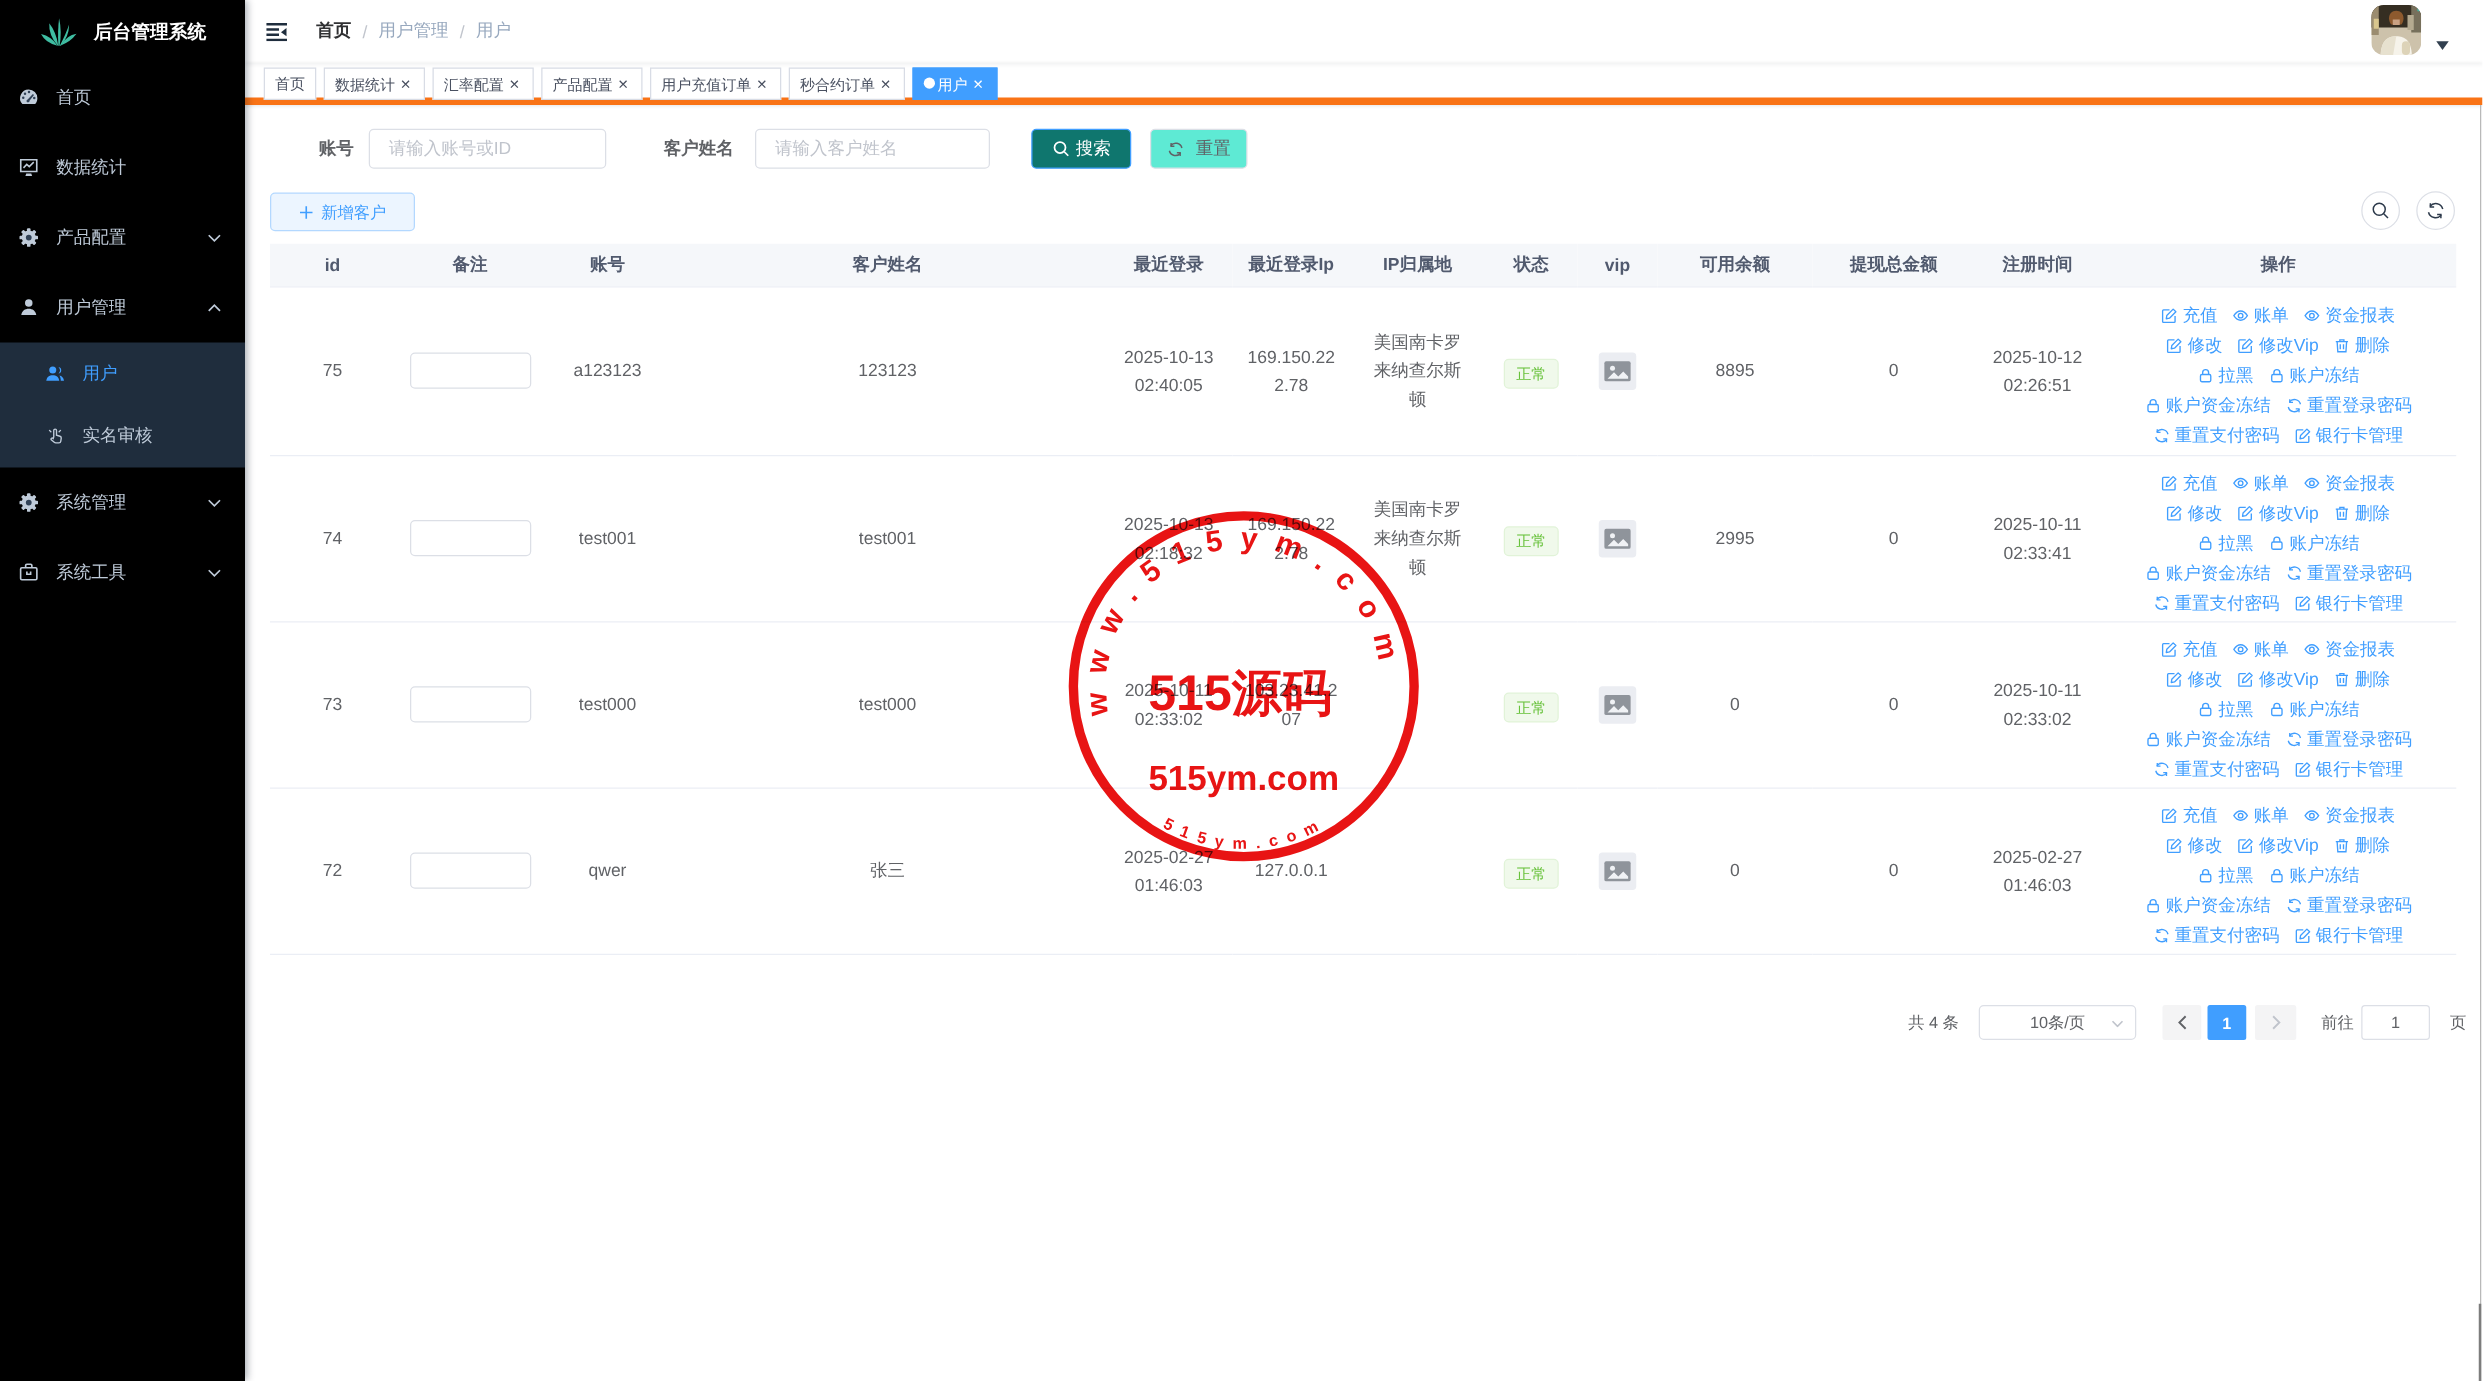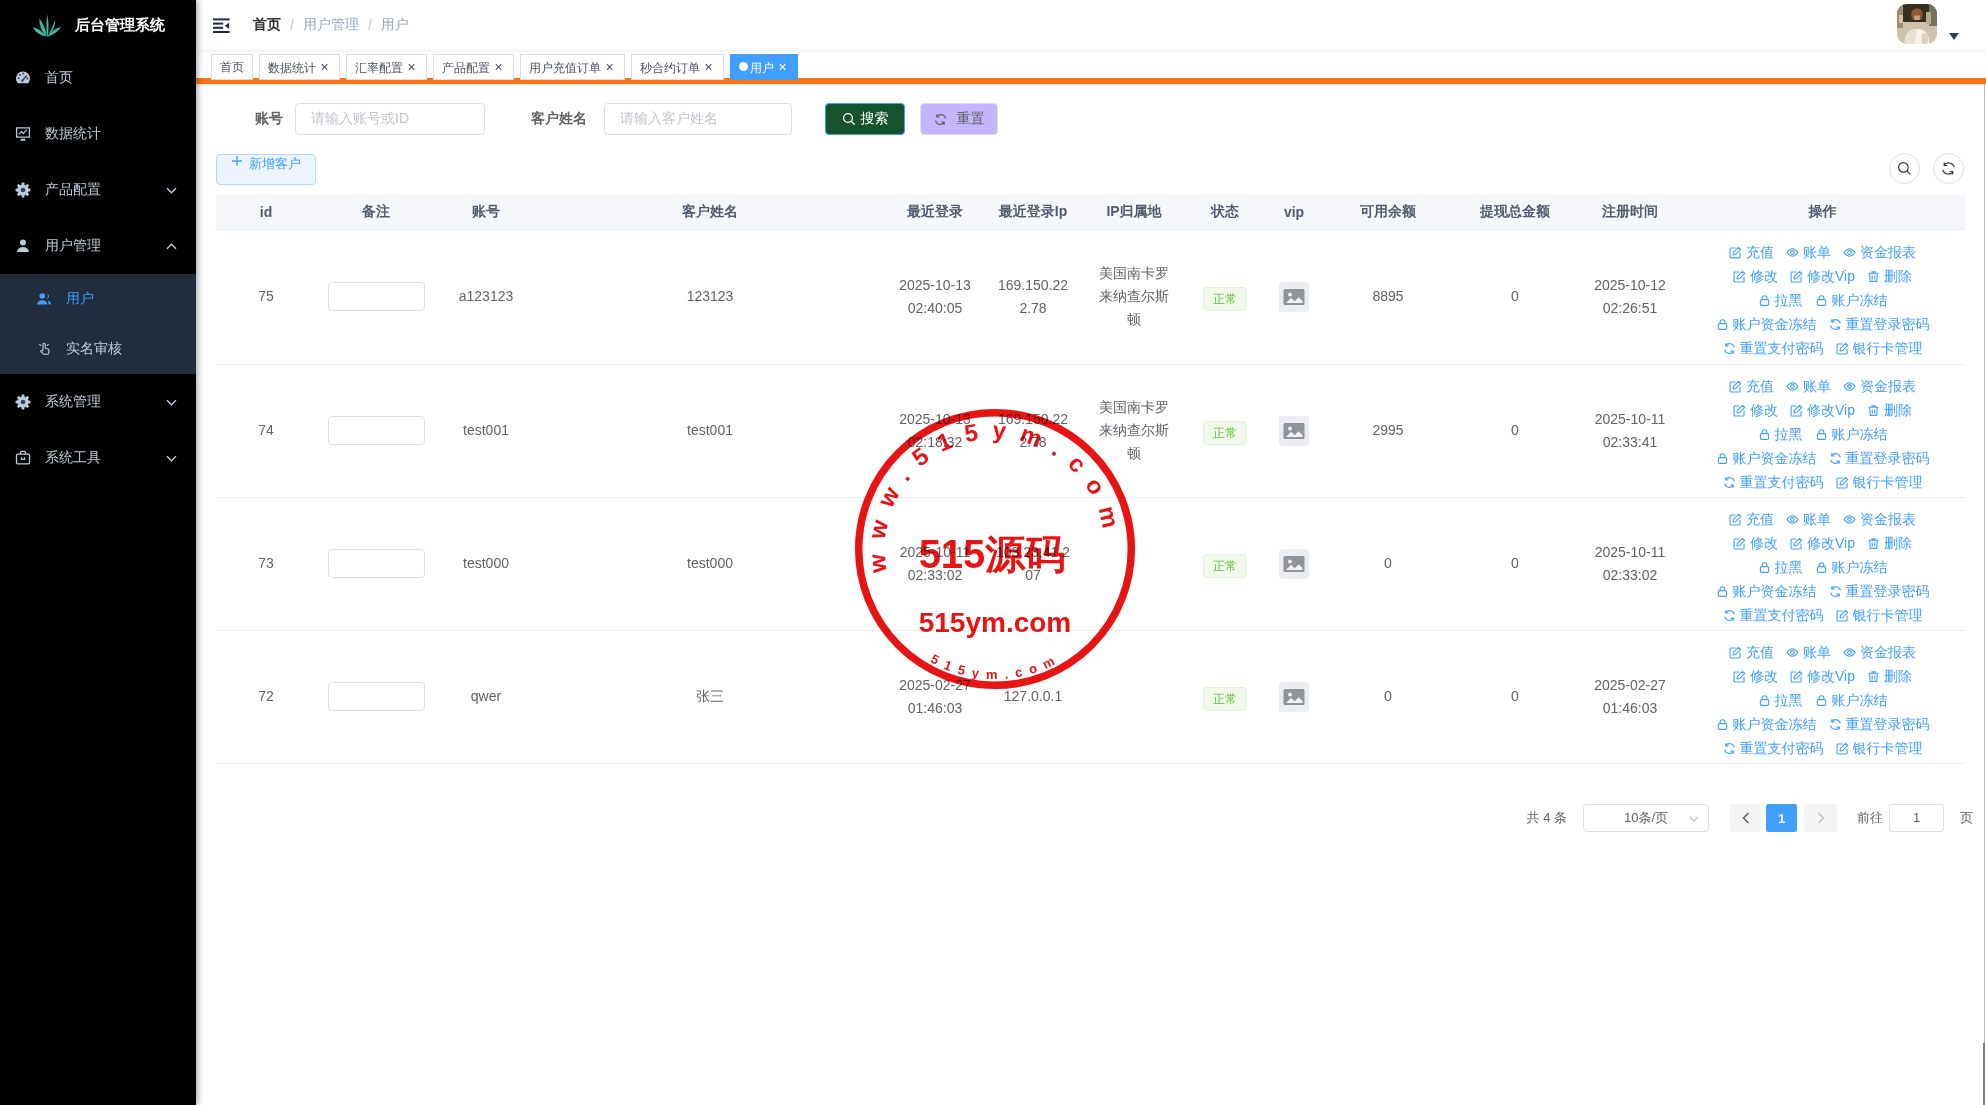--- a/index.html
+++ b/index.html
@@ -30,25 +30,25 @@
 .tg .x{display:inline-block;width:13px;text-align:center;font-size:14px;color:#495060;margin-left:2px}
 .tg.cur{background:#409eff;border-color:#409eff;color:#fff}
 .tg.cur .x{color:#fff}
 .tg .dot{display:inline-block;width:9px;height:9px;border-radius:50%;background:#fff;margin-right:2px;position:relative;top:-1px}
 
 .sform{display:flex;align-items:center;margin:19px 0 0 59px;height:32px}
 .sform label{font-weight:700;color:#606266;font-size:14px}
 .inp{height:32px;border:1px solid #dcdfe6;border-radius:4px;background:#fff;display:flex;align-items:center;padding-left:15px;color:#c0c4cc;font-size:14px}
 .btn{height:32px;border-radius:4px;font-size:14px;display:flex;align-items:center;justify-content:center;cursor:pointer}
 .btn svg{margin-right:5px}
-.btn.prim{background:#14532d;color:#fff;border:1px solid #409eff}
-.btn.plain{background:#c4b5fd;color:#606266;border:1px solid #dcdfe6}
+.btn.prim{background:#0f766e;color:#fff;border:1px solid #409eff}
+.btn.plain{background:#5eead4;color:#606266;border:1px solid #dcdfe6}
 
 .addrow{margin:19px 20px 0 20px;position:relative;height:31px}
-.btn-add{position:absolute;left:0;top:0;width:100px;height:31px;background:#ecf5ff;border:1px solid #b3d8ff;color:#409eff;border-radius:4px;font-size:13px;display:flex;align-items:flex-start;justify-content:center}
+.btn-add{position:absolute;left:0;top:0;width:116px;height:31px;background:#ecf5ff;border:1px solid #b3d8ff;color:#409eff;border-radius:4px;font-size:13px;display:flex;align-items:center;justify-content:center}
 .cbtn{position:absolute;top:-1px;width:31px;height:31px;border:1px solid #dcdfe6;border-radius:50%;background:#fff;display:flex;align-items:center;justify-content:center}
 
 .twrap{margin:10px 21px 0 20px}
 table{border-collapse:collapse;width:1749px;table-layout:fixed;font-size:14px;color:#606266}
 th{background:#f5f7fa;height:34px;font-weight:700;color:#515a6e;font-size:14px;text-align:center;border-bottom:1px solid #ebeef5;padding:0}
 td{text-align:center;border-bottom:1px solid #ebeef5;padding:0;line-height:23px}
 .remark{display:block;margin:0 auto;width:97px;height:29px;border:1px solid #dcdfe6;border-radius:4px;background:#fff}
 .tag-ok{display:inline-block;vertical-align:middle;position:relative;top:2px;height:24px;line-height:22px;padding:0 9px;background:#f0f9eb;border:1px solid #e1f3d8;color:#67c23a;font-size:12px;border-radius:4px}
 .vipbox{display:block;margin:0 auto;width:30px;height:30px;background:#ebedf2;border-radius:3px}
 .opcell{font-size:14px;padding-top:7px}

